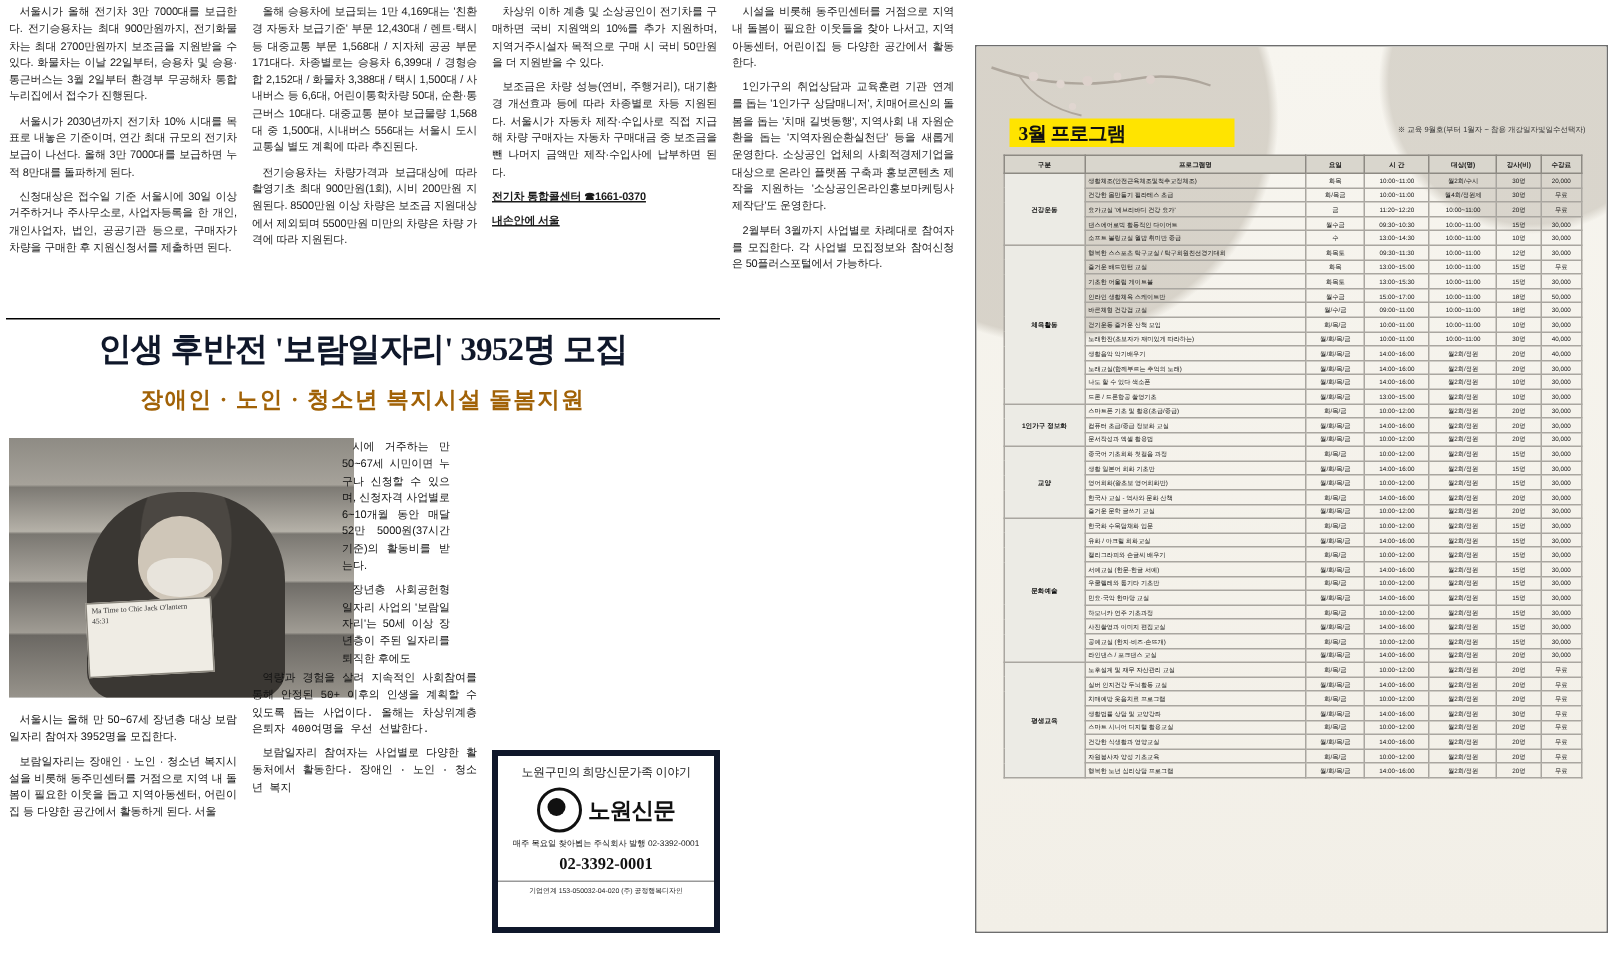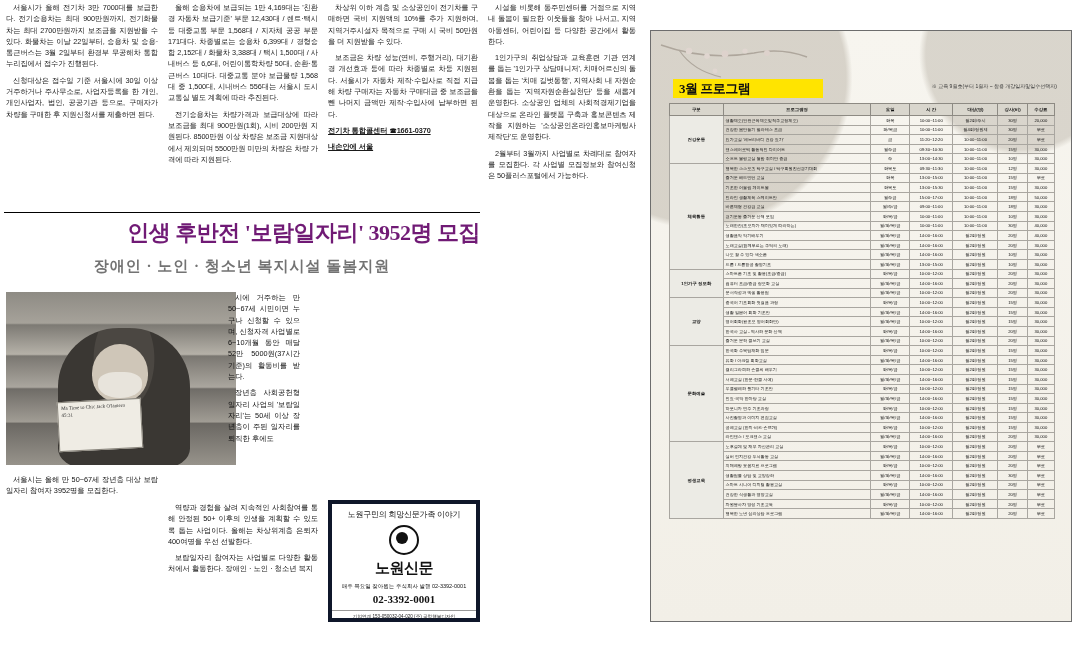--- a/index.html
+++ b/index.html
@@ -54,29 +54,28 @@
     left: 4px; top: 218px;
     width: 476px;
     text-align: center;
   }
   .headline {
     font-family: "Liberation Serif", serif;
     font-weight: bold;
     font-size: 22px;
     letter-spacing: -0.5px;
     margin: 0 0 9px 0;
-    color: #701a75;
-    text-align: right;
+    color: #0f172a;
   }
   .subhead {
     font-family: "Liberation Serif", serif;
     font-size: 15px;
     letter-spacing: 1px;
     margin: 0;
-    color: #737373;
+    color: #a16207;
   }
   .rule-top {
     position: absolute;
     left: 4px; top: 212px;
     width: 476px; height: 1px;
     background: #000;
   }
 
   
   .photo {
@@ -126,21 +125,21 @@
     padding: 3px;
     box-sizing: border-box;
     line-height: 1.35;
     font-family: "Liberation Serif", serif;
   }
 
   
   .lc { position: absolute; font-size: 7.3px; line-height: 1.55; text-align: justify; }
   .lc p { margin: 0 0 5px 0; text-indent: 7px; }
   .l1 { left: 6px;   top: 474px; width: 152px; }
-  .l2 { left: 168px; top: 502px; width: 150px; }
+  .l2 { left: 168px; top: 448px; width: 150px; font-family: Liberation Mono, monospace; }
   .l3 { left: 228px; top: 292px; width: 72px; }
 
   
   .ad {
     position: absolute;
     left: 328px; top: 500px;
     width: 152px; height: 122px;
     border: 4px solid #0f172a;
     background: #fff;
     text-align: center;
@@ -151,21 +150,20 @@
     font-family: "Liberation Serif", serif;
     font-size: 8px;
     letter-spacing: -0.2px;
   }
   .ad .ad-logo {
     margin-top: 5px;
     display: flex;
     align-items: center;
     justify-content: center;
     gap: 4px;
-    flex-direction: column;
   }
   .ad .ad-mark {
     width: 26px; height: 26px;
     border-radius: 50%;
     border: 2px solid #111;
     position: relative;
   }
   .ad .ad-mark:after {
     content: "";
     position: absolute; left: 5px; top: 5px;
@@ -275,26 +273,27 @@
 </style>
 </head>
 <body>
 
 <div class="page">
 
   <div class="news">
 
     <div class="col c1">
       <p>서울시가 올해 전기차 3만 7000대를 보급한다. 전기승용차는 최대 900만원까지, 전기화물차는 최대 2700만원까지 보조금을 지원받을 수 있다. 화물차는 이날 22일부터, 승용차 및 승용·통근버스는 3월 2일부터 환경부 무공해차 통합누리집에서 접수가 진행된다.</p>
+      <p>서울시가 2030년까지 전기차 10% 시대를 목표로 내놓은 기준이며, 연간 최대 규모의 전기차 보급이 나선다. 올해 3만 7000대를 보급하면 누적 8만대를 돌파하게 된다.</p>
       <p>신청대상은 접수일 기준 서울시에 30일 이상 거주하거나 주사무소로, 사업자등록을 한 개인, 개인사업자, 법인, 공공기관 등으로, 구매자가 차량을 구매한 후 지원신청서를 제출하면 된다.</p>
     </div>
 
     <div class="col c2">
       <p>올해 승용차에 보급되는 1만 4,169대는 '친환경 자동차 보급기준' 부문 12,430대 / 렌트·택시 등 대중교통 부문 1,568대 / 지자체 공공 부문 171대다. 차종별로는 승용차 6,399대 / 경형승합 2,152대 / 화물차 3,388대 / 택시 1,500대 / 사내버스 등 6,6대, 어린이통학차량 50대, 순환·통근버스 10대다. 대중교통 분야 보급물량 1,568대 중 1,500대, 시내버스 556대는 서울시 도시교통실 별도 계획에 따라 추진된다.</p>
-      <p>전기승용차는 차량가격과 보급대상에 따라 보조금을 최대 900만원(1회), 시비 200만원 지원된다. 8500만원 이상 차량은 보조금 지원대상에서 제외되며 5500만원 미만의 차량은 차량 가격에 따라 지원된다.</p>
+      <p>전기승용차는 차량가격과 보급대상에 따라 촬영기초 최대 900만원(1회), 시비 200만원 지원된다. 8500만원 이상 차량은 보조금 지원대상에서 제외되며 5500만원 미만의 차량은 차량 가격에 따라 지원된다.</p>
     </div>
 
     <div class="col c3">
       <p>차상위 이하 계층 및 소상공인이 전기차를 구매하면 국비 지원액의 10%를 추가 지원하며, 지역거주시설자 목적으로 구매 시 국비 50만원을 더 지원받을 수 있다.</p>
       <p>보조금은 차량 성능(연비, 주행거리), 대기환경 개선효과 등에 따라 차종별로 차등 지원된다. 서울시가 자동차 제작·수입사로 직접 지급해 차량 구매자는 자동차 구매대금 중 보조금을 뺀 나머지 금액만 제작·수입사에 납부하면 된다.</p>
       <p class="noind" style="font-weight:bold">전기차 통합콜센터 ☎1661-0370</p>
       <p class="noind" style="font-weight:bold">내손안에 서울</p>
     </div>
 
     <div class="col c4">
@@ -312,20 +311,21 @@
     <div class="photo">
       <div class="shelf"></div>
       <div class="person"></div>
       <div class="face"></div>
       <div class="mask"></div>
       <div class="sign">Ma Time to Chic Jack O'lantern 45:31</div>
     </div>
 
     <div class="lc l1">
       <p>서울시는 올해 만 50~67세 장년층 대상 보람일자리 참여자 3952명을 모집한다.</p>
+      <p>보람일자리는 장애인 · 노인 · 청소년 복지시설을 비롯해 동주민센터를 거점으로 지역 내 돌봄이 필요한 이웃을 돕고 지역아동센터, 어린이집 등 다양한 공간에서 활동하게 된다. 서울</p>
     </div>
     <div class="lc l2">
       <p>역량과 경험을 살려 지속적인 사회참여를 통해 안정된 50+ 이후의 인생을 계획할 수 있도록 돕는 사업이다. 올해는 차상위계층 은퇴자 400여명을 우선 선발한다.</p>
       <p>보람일자리 참여자는 사업별로 다양한 활동처에서 활동한다. 장애인 · 노인 · 청소년 복지</p>
     </div>
     <div class="lc l3">
       <p>시에 거주하는 만 50~67세 시민이면 누구나 신청할 수 있으며, 신청자격 사업별로 6~10개월 동안 매달 52만 5000원(37시간 기준)의 활동비를 받는다.</p>
       <p>장년층 사회공헌형 일자리 사업의 '보람일자리'는 50세 이상 장년층이 주된 일자리를 퇴직한 후에도</p>
     </div>
 

